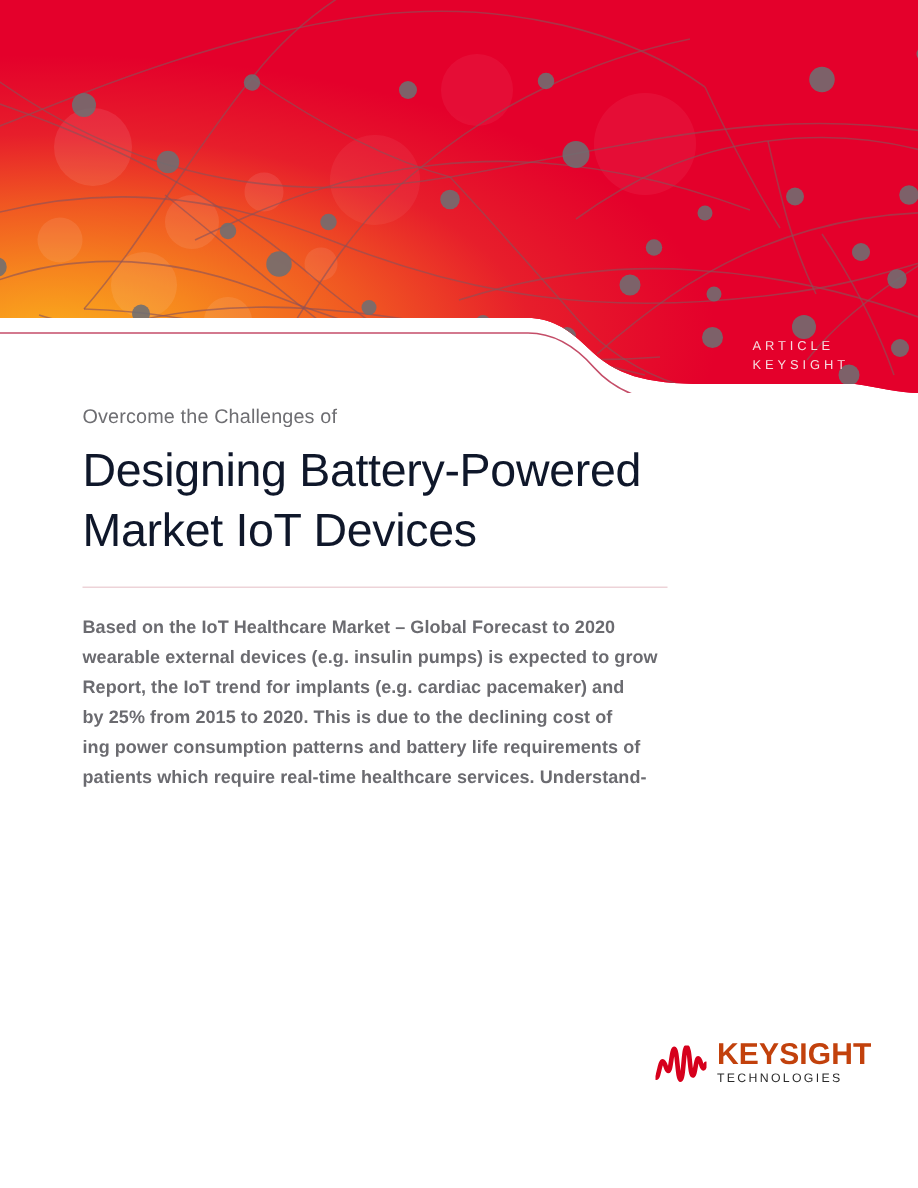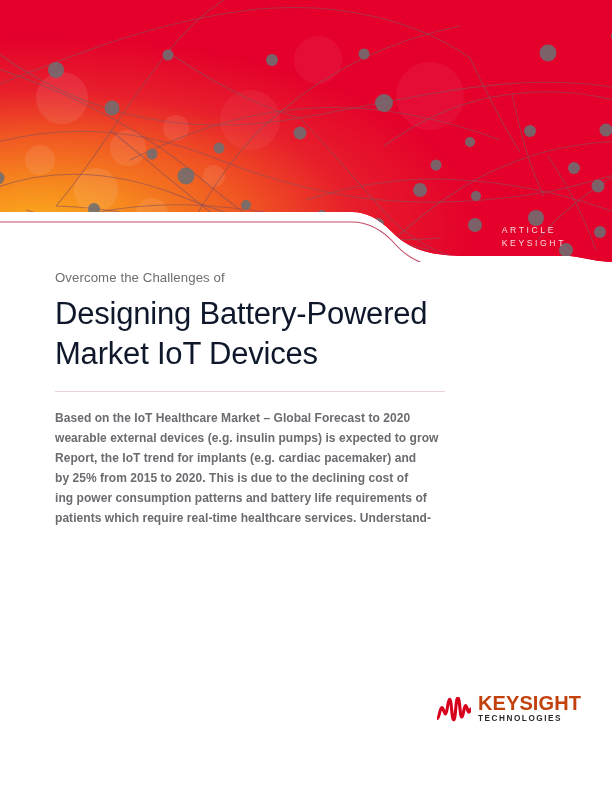--- a/index.html
+++ b/index.html
@@ -114,21 +114,21 @@
     font-size: 20px;
     font-weight: bold;
     color: #c2410c;
     letter-spacing: 0.1px;
     line-height: 18px;
   }
   #logo-tagline {
     display: block;
     font-family: "Liberation Sans", sans-serif;
     font-size: 8.2px;
-    font-weight: 700;
+    font-weight: 400;
     color: #2a2a2a;
     letter-spacing: 1.55px;
     line-height: 11px;
     margin-top: 1px;
   }
 </style>
 </head>
 <body>
 
 <div id="header-banner">

